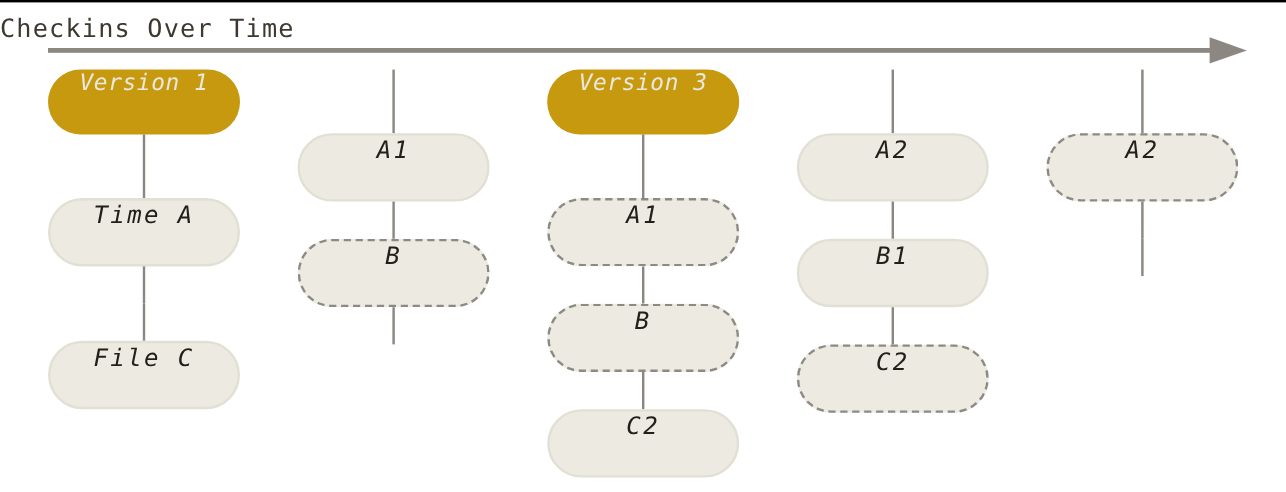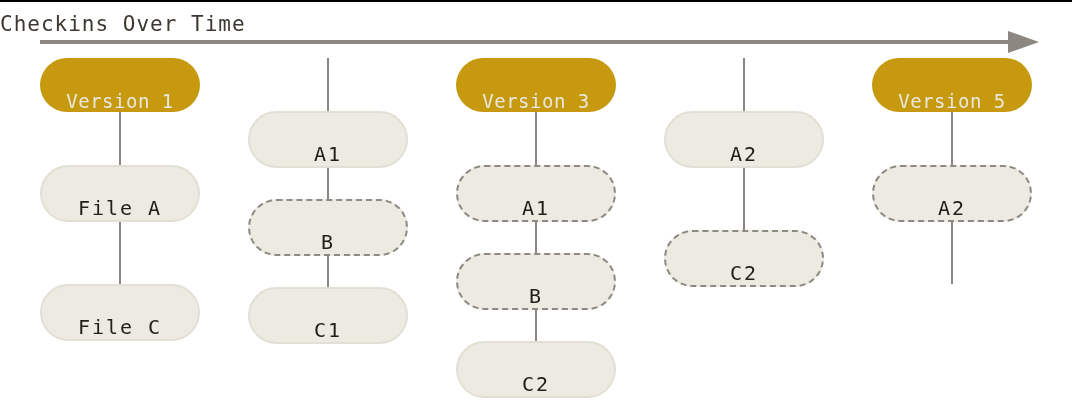--- a/index.html
+++ b/index.html
@@ -35,23 +35,24 @@
     position: absolute; top: 58px; left: 0;
     width: 992px; padding: 0 40px;
     display: flex; justify-content: space-between;
   }
   .column {
     width: 160px;
     display: flex; flex-direction: column; align-items: center;
   }
   .pill {
     width: 100%;
-    display: flex; align-items: flex-end; justify-content: center;
+    display: flex; align-items: flex-start; justify-content: center;
     box-sizing: border-box;
     border-radius: 29px;
+    font-style: italic;
   }
   .pill.version {
     height: 54px;
     background: #c6990f;
     color: #e9e8de;
     font-size: 19px; letter-spacing: 0.5px;
   }
   .pill.file {
     height: 57px;
     background: #edebe1;
@@ -78,42 +79,39 @@
 <div class="timeline-head"></div>
 
 <div class="columns">
 
   <div class="column">
     <div class="pill version">
       <span>Version 1</span>
     </div>
     <div class="connector tall"></div>
     <div class="pill file">
-      <span>File A</span>
+      <span>Time A</span>
     </div>
     <div class="connector"></div>
     <div class="connector"></div>
     <div class="pill file">
       <span>File C</span>
     </div>
   </div>
 
   <div class="column">
     <div class="connector tall"></div>
     <div class="pill file">
       <span>A1</span>
     </div>
     <div class="connector"></div>
     <div class="pill file dashed">
       <span>B</span>
     </div>
     <div class="connector"></div>
-    <div class="pill file">
-      <span>C1</span>
-    </div>
   </div>
 
   <div class="column">
     <div class="pill version">
       <span>Version 3</span>
     </div>
     <div class="connector tall"></div>
     <div class="pill file dashed">
       <span>A1</span>
     </div>
@@ -126,30 +124,30 @@
       <span>C2</span>
     </div>
   </div>
 
   <div class="column">
     <div class="connector tall"></div>
     <div class="pill file">
       <span>A2</span>
     </div>
     <div class="connector"></div>
+    <div class="pill file">
+      <span>B1</span>
+    </div>
     <div class="connector"></div>
     <div class="pill file dashed">
       <span>C2</span>
     </div>
   </div>
 
   <div class="column">
-    <div class="pill version">
-      <span>Version 5</span>
-    </div>
     <div class="connector tall"></div>
     <div class="pill file dashed">
       <span>A2</span>
     </div>
     <div class="connector"></div>
     <div class="connector"></div>
   </div>
 
 </div>
 

